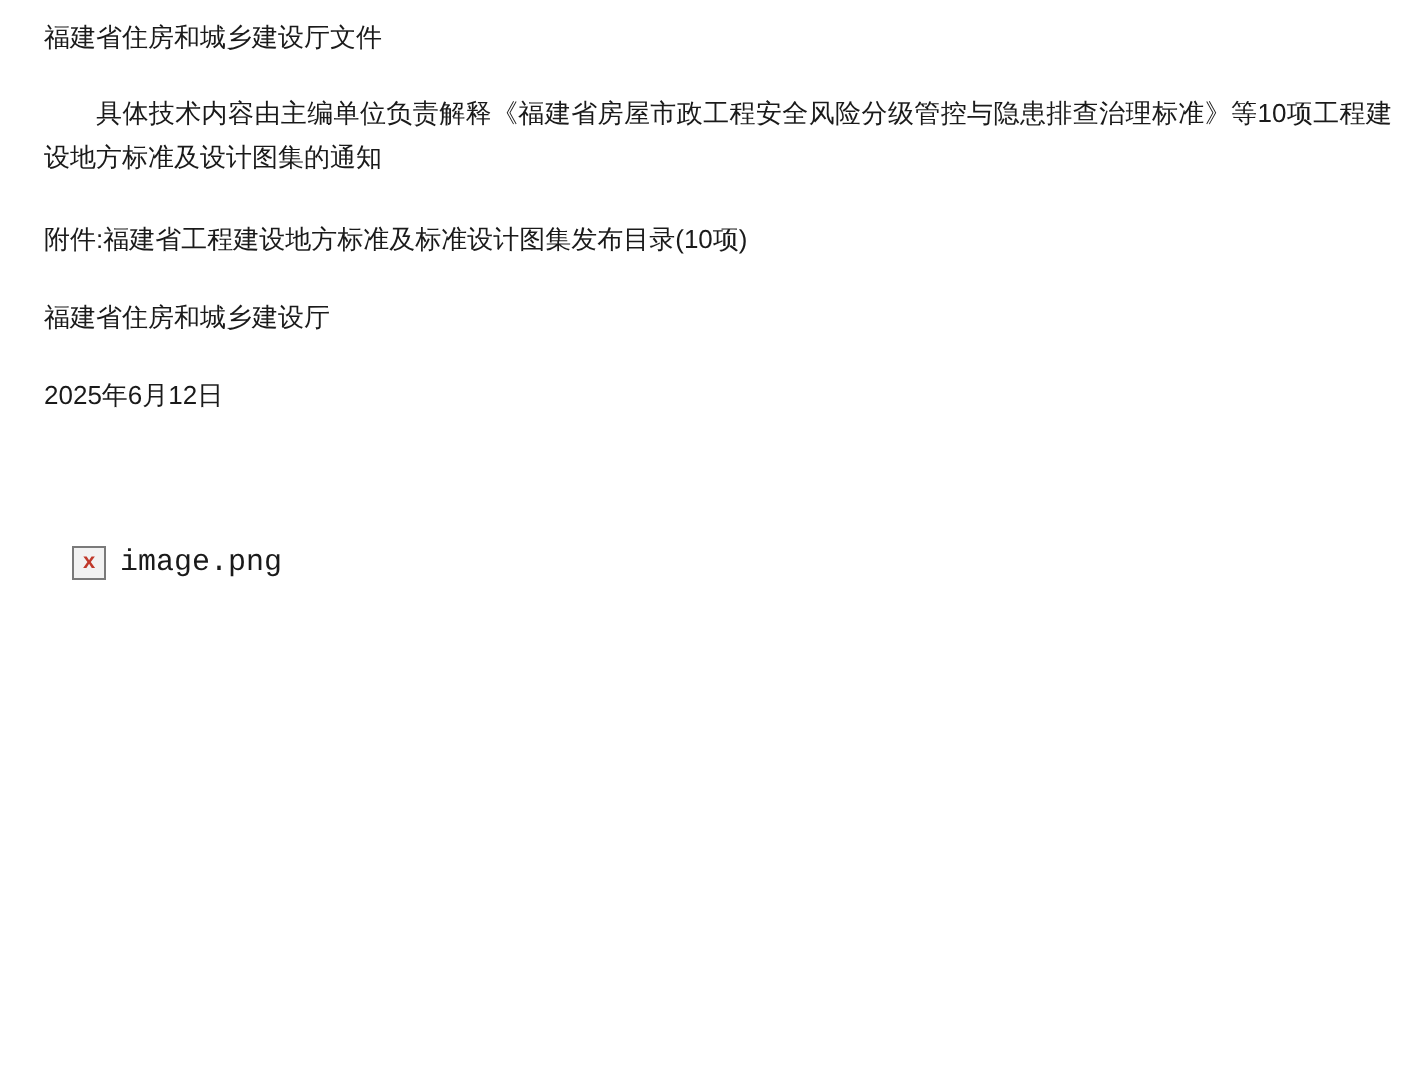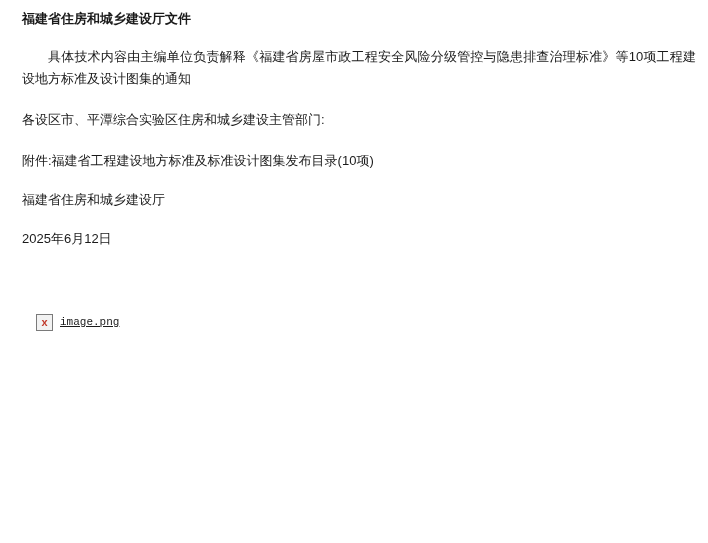--- a/index.html
+++ b/index.html
@@ -24,21 +24,20 @@
     line-height: 22px;
     margin: 0 0 17px 0;
     text-align: justify;
     color: #1a1a1a;
   }
   .para.indent {
     text-indent: 26px;
   }
   .para.tight {
     margin-bottom: 16px;
-    font-weight: bold;
   }
   .para.block {
     margin-bottom: 19px;
   }
   .img-row {
     display: flex;
     align-items: center;
     margin: 0 0 0 14px;
     padding-top: 10px;
     height: 26px;
@@ -59,38 +58,36 @@
     width: 100%;
     height: 100%;
     font-size: 11px;
     line-height: 15px;
     text-align: center;
     color: #c0392b;
     font-weight: bold;
   }
   .img-caption {
     font-family: "Liberation Mono", "DejaVu Sans Mono", monospace;
-    font-size: 11px;
+    font-size: 15px;
     color: #1a1a1a;
-    text-decoration: underline;
   }
   .spacer-1 { height: 32px; }
   .spacer-2 { height: 36px; }
 </style>
 </head>
 <body>
 
 <div class="doc">
 
   <p class="para tight">福建省住房和城乡建设厅文件</p>
 
 
   <p class="para indent block">具体技术内容由主编单位负责解释《福建省房屋市政工程安全风险分级管控与隐患排查治理标准》等10项工程建设地方标准及设计图集的通知</p>
 
-  <p class="para block">各设区市、平潭综合实验区住房和城乡建设主管部门:</p>
 
 
 
   <p class="para">附件:福建省工程建设地方标准及标准设计图集发布目录(10项)</p>
 
   <p class="para">福建省住房和城乡建设厅</p>
 
   <p class="para">2025年6月12日</p>
 
   <div class="spacer-1"></div>

